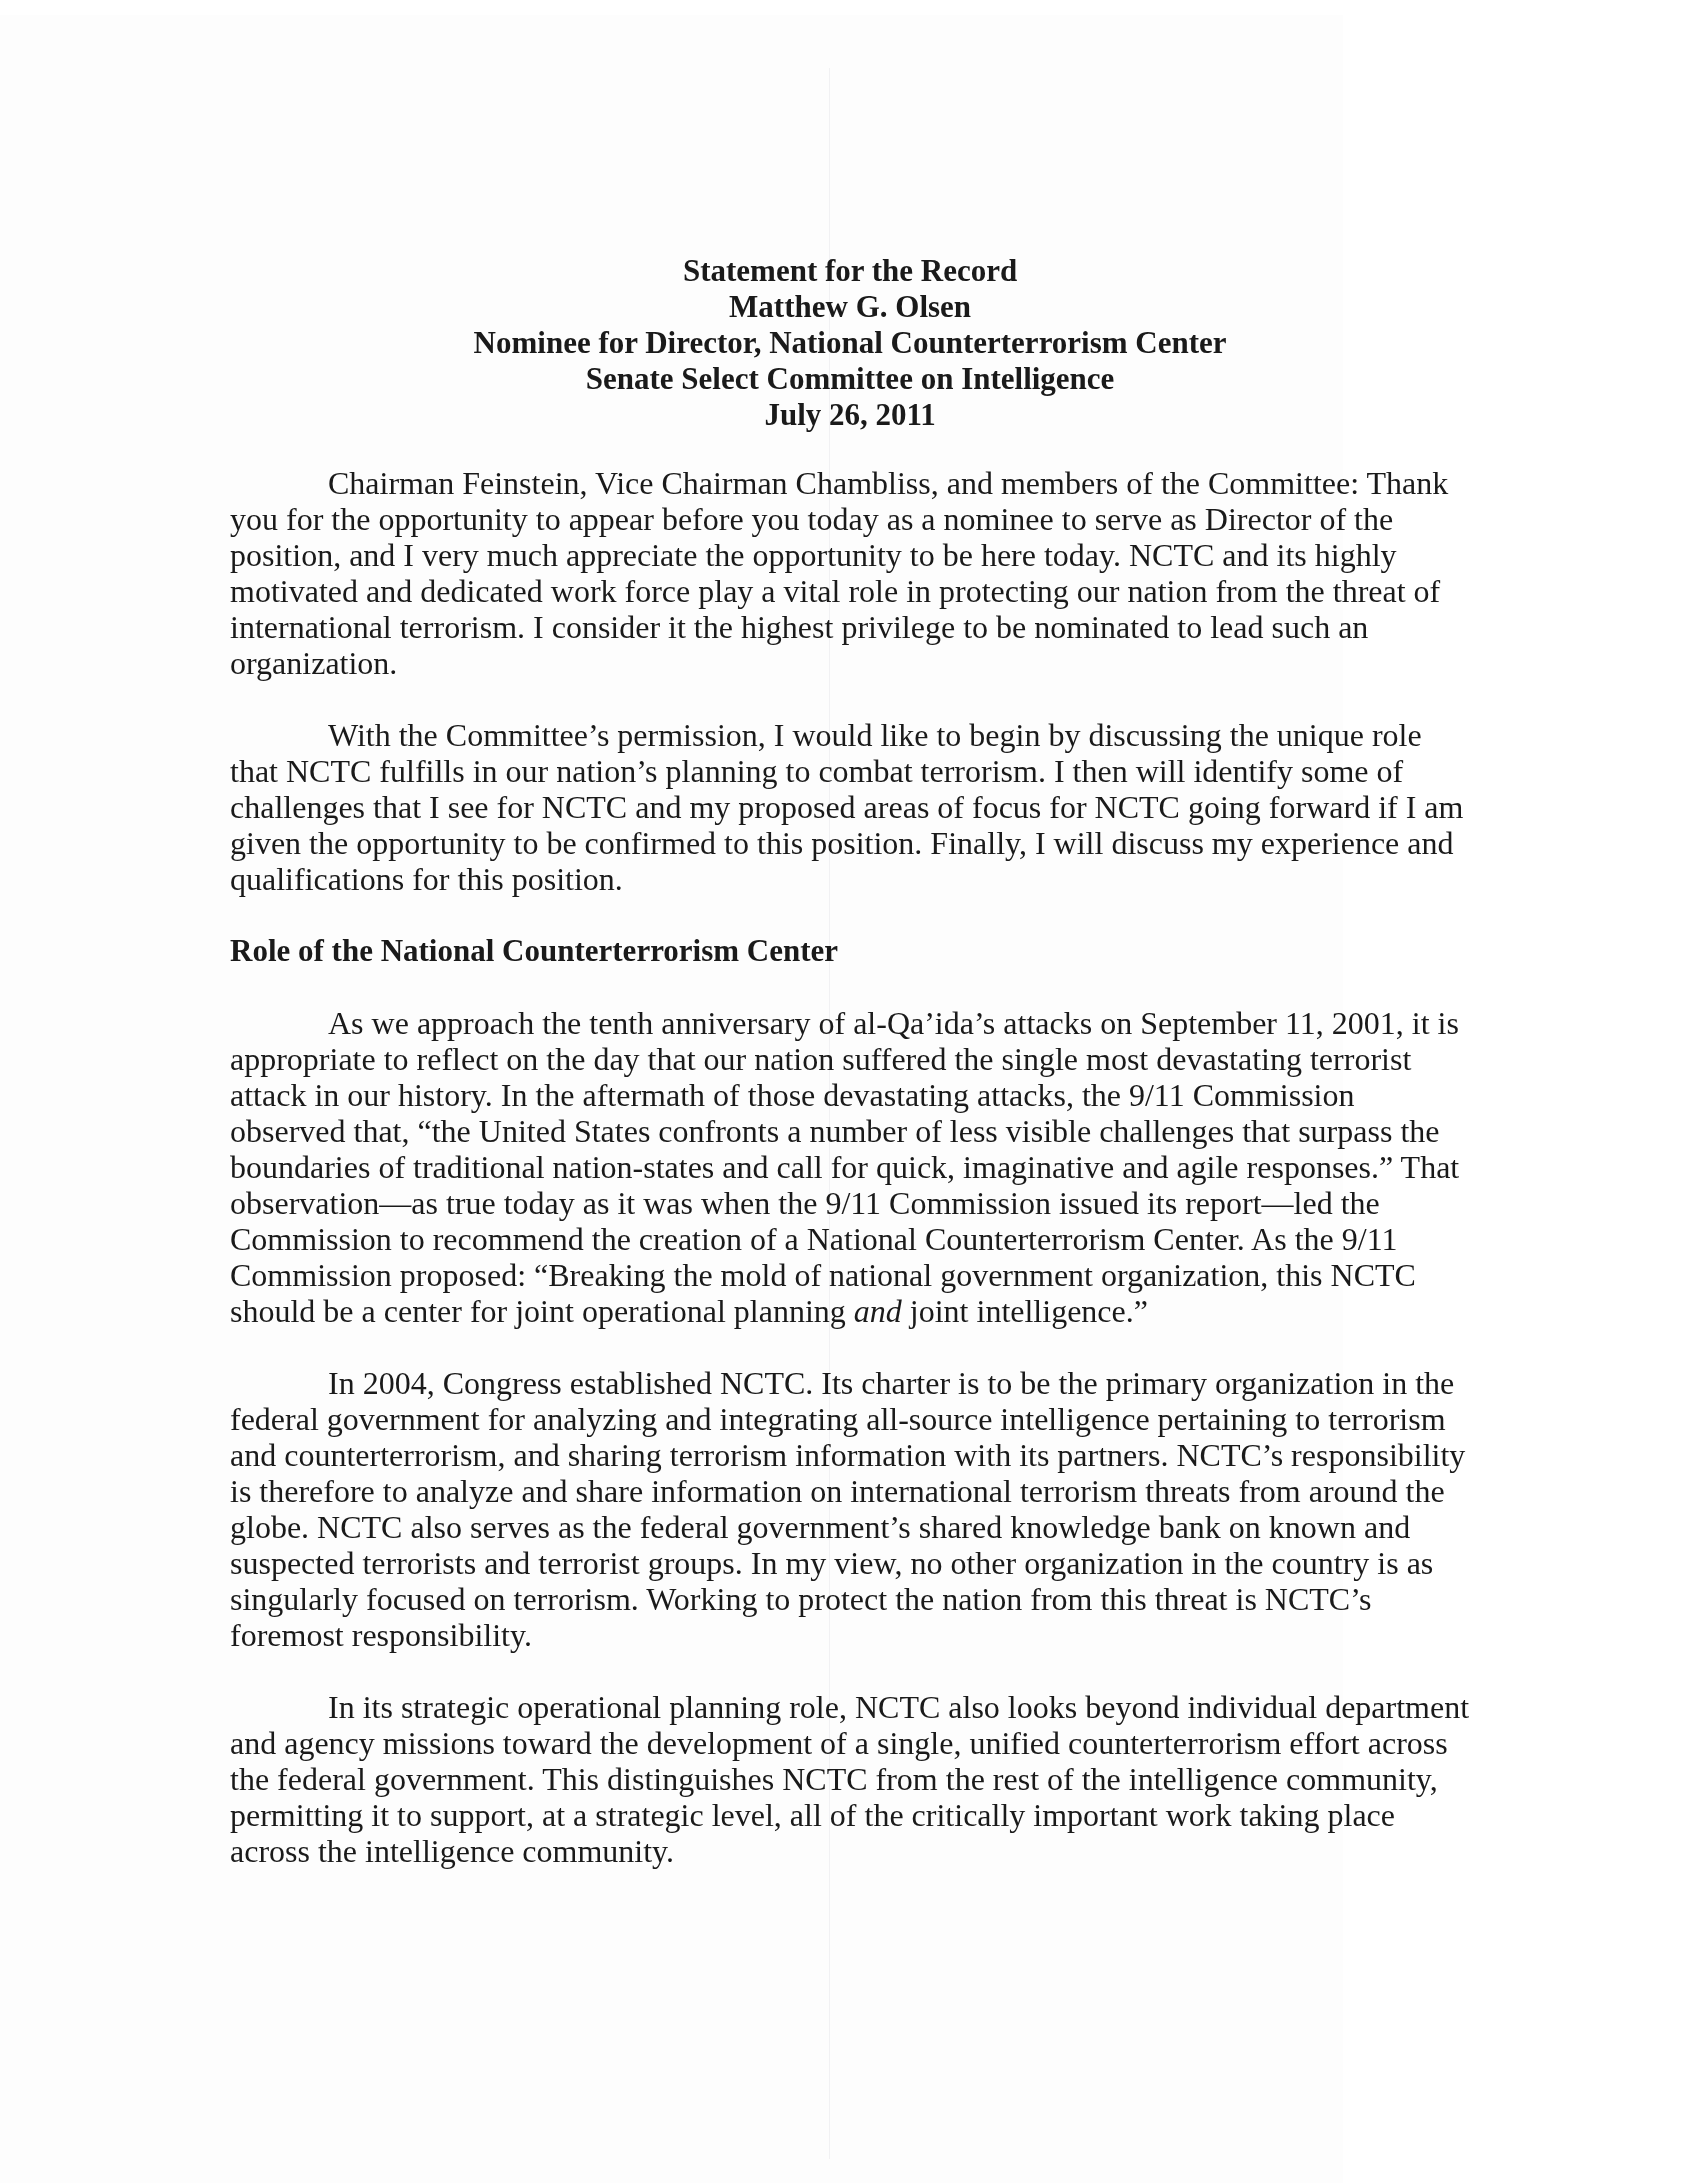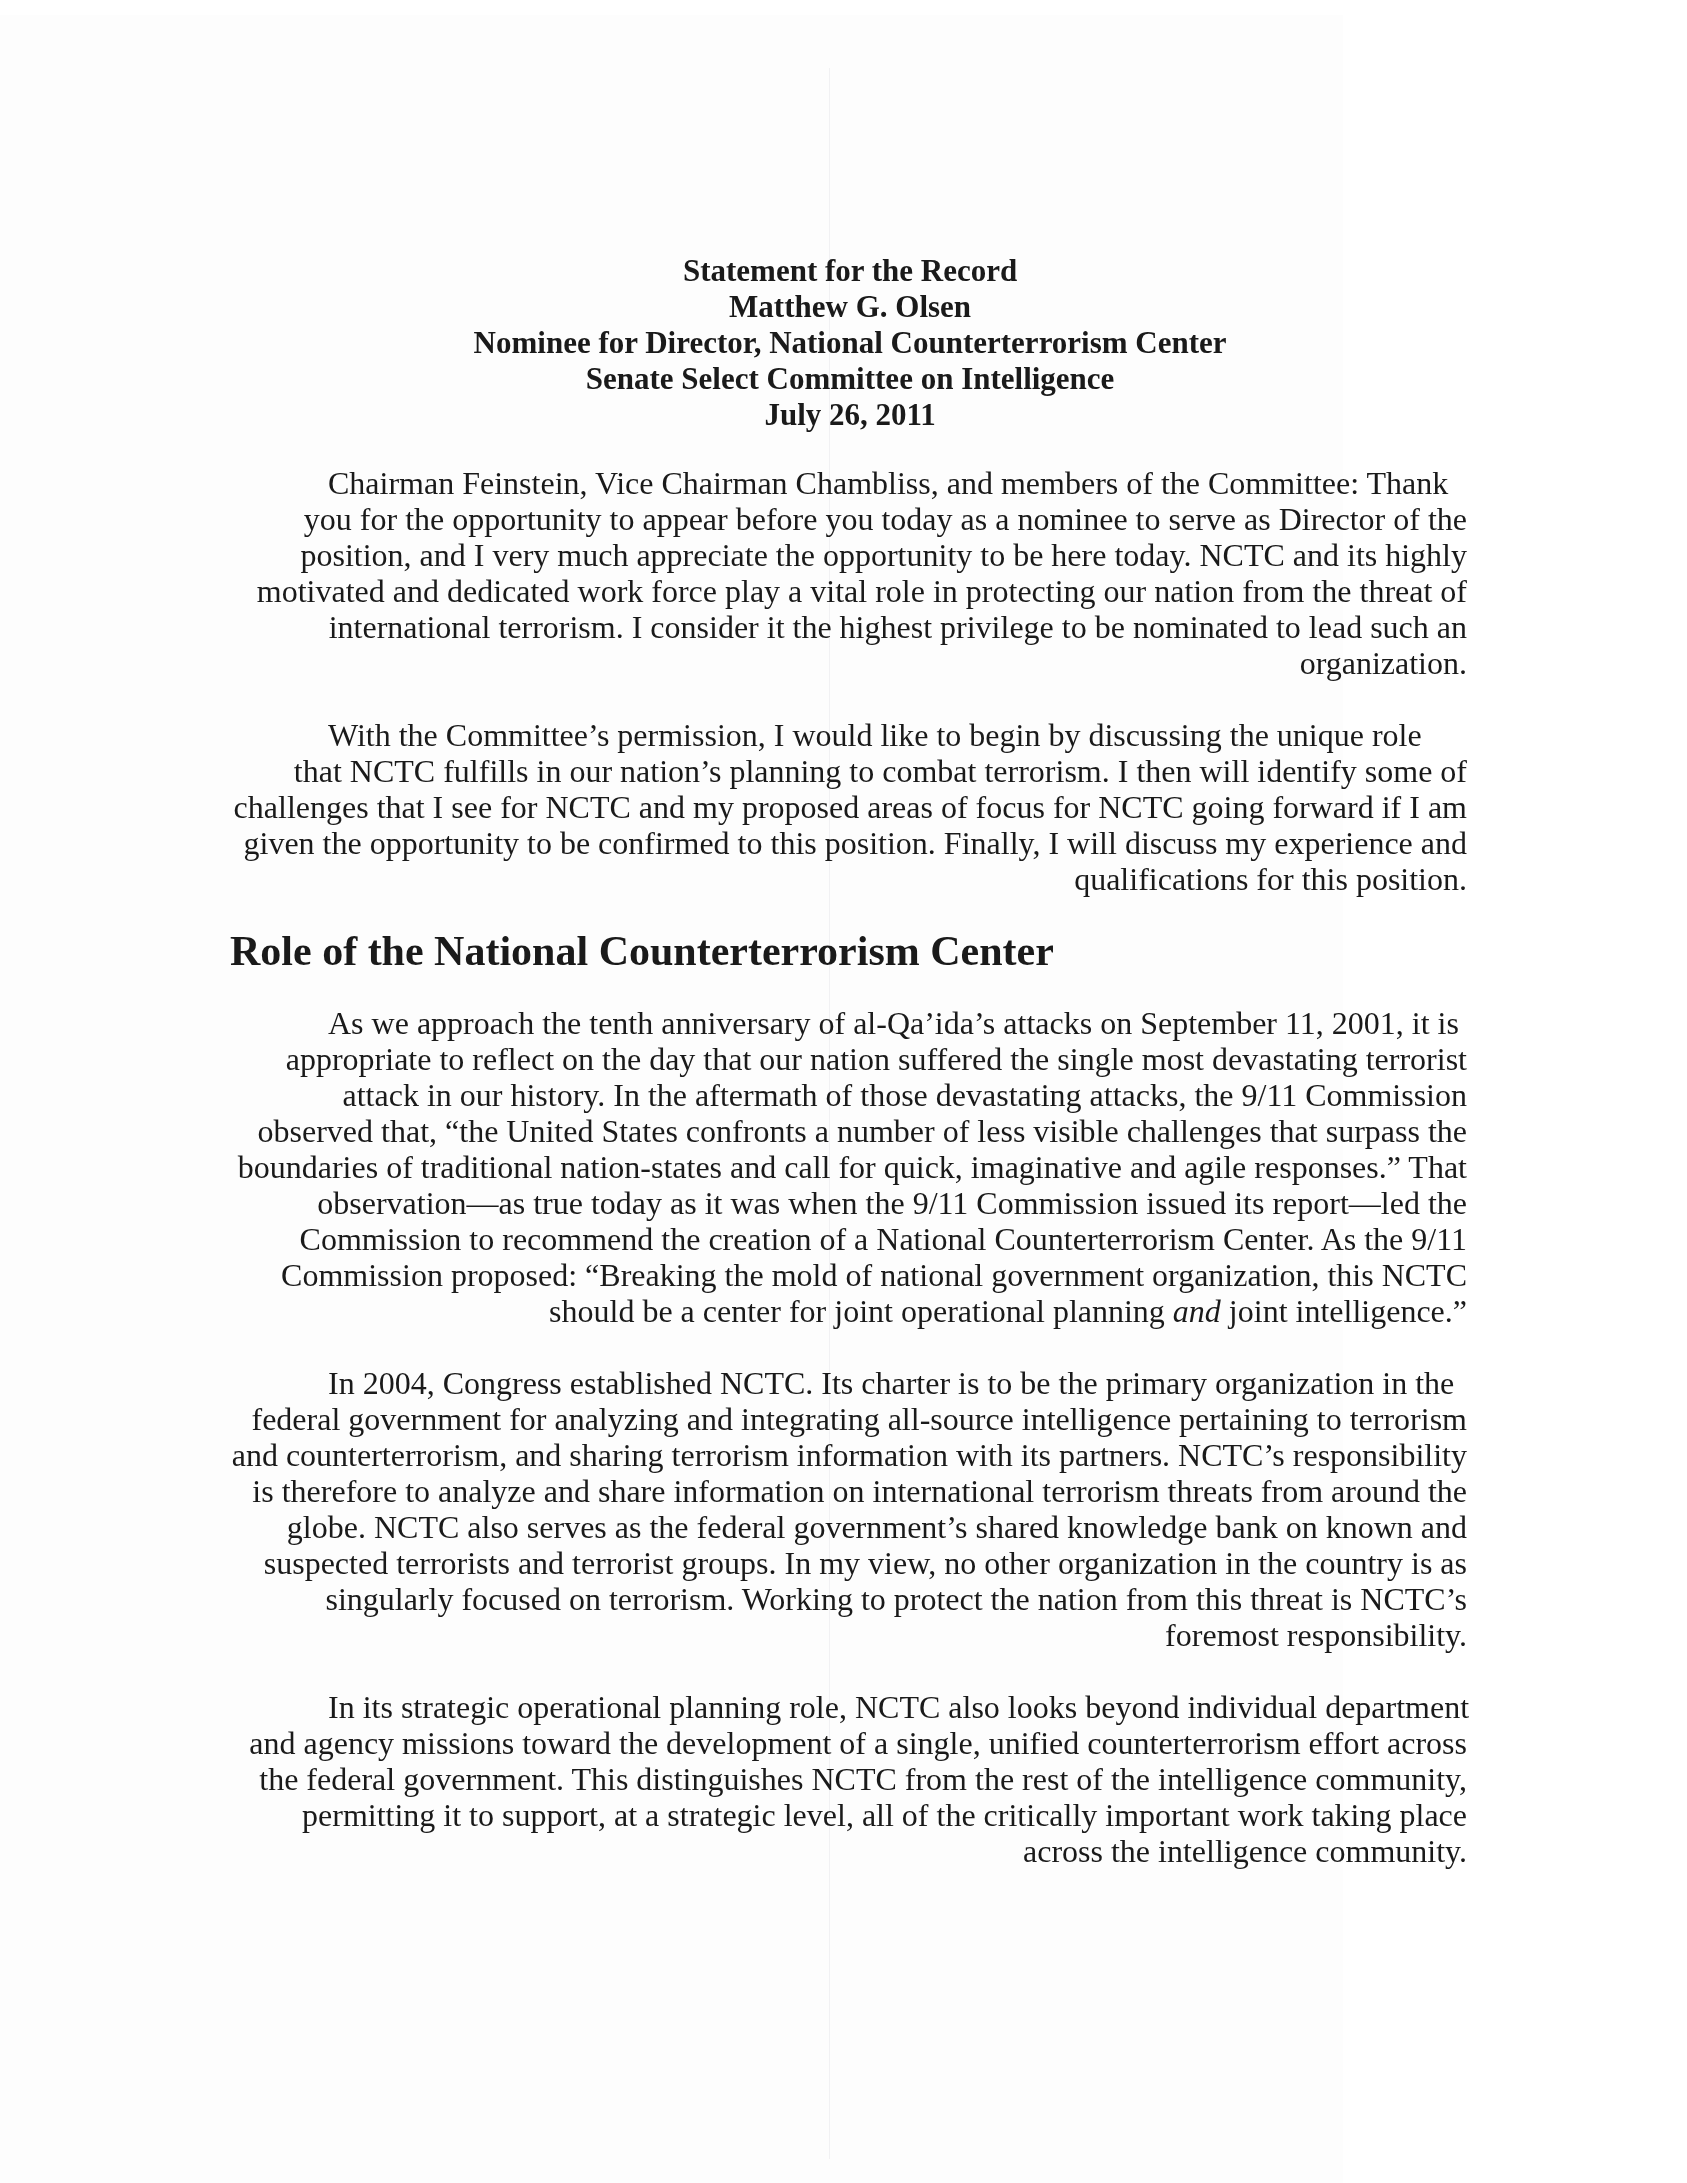--- a/index.html
+++ b/index.html
@@ -50,30 +50,29 @@
       width: 1237px;
       font-size: 32px;
       line-height: 36px;
     }
     .para {
       margin: 0 0 36px 0;
       text-indent: 98px;
     }
     .section-heading {
       font-weight: bold;
-      font-size: 42px;
+      font-size: 31px;
       margin: 0 0 36px 0;
     }
     .line {
       display: block;
       white-space: nowrap;
     }
     .para .line + .line {
       text-indent: 0;
-      text-align: right;
     }
     .para .line:first-child {
       padding-left: 98px;
     }
     .para {
       text-indent: 0;
     }
     em { }
   </style>
 </head>

